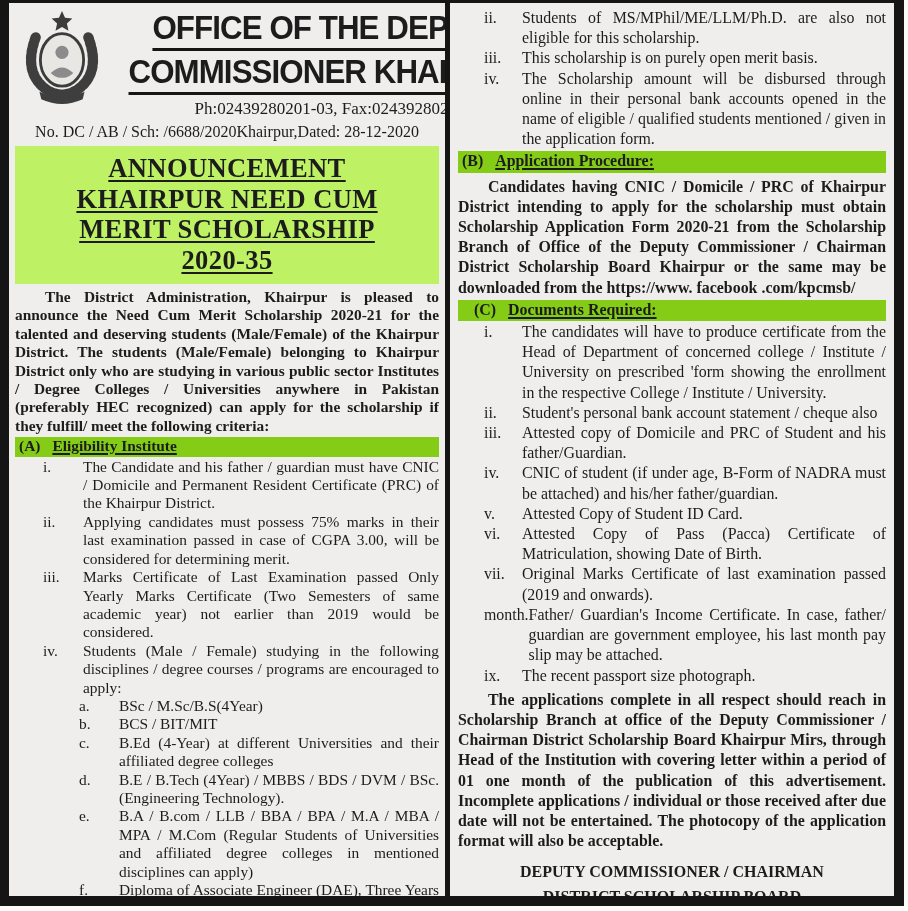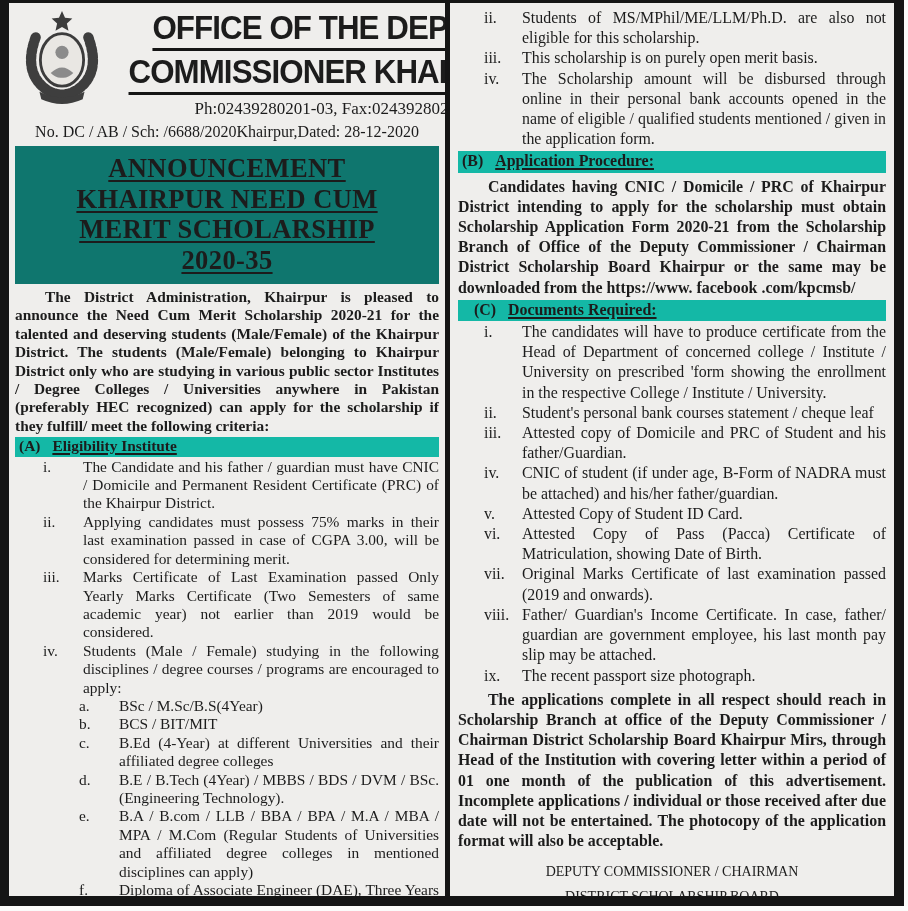--- a/index.html
+++ b/index.html
@@ -50,55 +50,55 @@
     white-space: nowrap;
   }
   .phone-line { font-size: 17px; line-height: 22px; margin-top: 3px; }
   .ref-line {
     display: flex; justify-content: center;
     font-size: 16px; line-height: 21px; padding: 1px 2px 0 2px;
   }
   
   .title-block {
     margin-top: 4px;
-    background: #0f766e;
+    background: #bef264;
     text-align: center;
     padding: 7px 4px 9px 4px;
   }
   .title-line {
     font-weight: bold;
     font-size: 26.5px;
     line-height: 30.5px;
     letter-spacing: 0.4px;
     text-decoration: underline;
     text-decoration-thickness: 2px;
     text-underline-offset: 3px;
   }
   
   .para { text-align: justify; text-indent: 30px; margin-top: 4px; font-weight: bold; }
   .band {
-    background: #14b8a6;
+    background: #84cc16;
     font-weight: bold;
     padding: 0 4px 1px 4px;
     margin: 2px 0 1px 0;
   }
   .band .u {
     text-decoration: underline;
     text-decoration-thickness: 1.5px;
     text-underline-offset: 2px;
   }
   .band .band-label { margin-right: 12px; }
   .item { display: flex; }
   .item .num { flex: 0 0 40px; margin-left: 28px; }
   .item .txt { flex: 1; text-align: justify; }
   .sub .num { flex: 0 0 40px; margin-left: 64px; }
   .col-right .item .num { flex: 0 0 38px; margin-left: 26px; }
   
   .sig-area { position: relative; margin-top: 8px; }
-  .sig-line { text-align: center; font-weight: normal; font-size: 14px; line-height: 25px; }
+  .sig-line { text-align: center; font-weight: bold; font-size: 16px; line-height: 25px; }
   .mt2 { margin-top: 2px; padding-left: 16px; }
 </style>
 </head>
 <body>
 
 <div class="ad">
 
   <div class="col col-left">
 
     <div class="masthead">
@@ -218,21 +218,21 @@
     </div>
 
     <div>
 
     <div class="item">
         <span class="num">i.</span>
         <span class="txt">The candidates will have to produce certificate from the Head of Department of concerned college / Institute / University on prescribed 'form showing the enrollment in the respective College / Institute / University.</span>
       </div>
         <div class="item">
         <span class="num">ii.</span>
-        <span class="txt">Student's personal bank courses statement / cheque leaf</span>
+        <span class="txt">Student's personal bank account statement / cheque also</span>
       </div>
         <div class="item">
         <span class="num">iii.</span>
         <span class="txt">Attested copy of Domicile and PRC of Student and his father/Guardian.</span>
       </div>
         <div class="item">
         <span class="num">iv.</span>
         <span class="txt">CNIC of student (if under age, B-Form of NADRA must be attached) and his/her father/guardian.</span>
       </div>
         <div class="item">
@@ -241,21 +241,21 @@
       </div>
         <div class="item">
         <span class="num">vi.</span>
         <span class="txt">Attested Copy of Pass (Pacca) Certificate of Matriculation, showing Date of Birth.</span>
       </div>
         <div class="item">
         <span class="num">vii.</span>
         <span class="txt">Original Marks Certificate of last examination passed (2019 and onwards).</span>
       </div>
         <div class="item">
-        <span class="num">viii.</span>
+        <span class="num">month.</span>
         <span class="txt">Father/ Guardian's Income Certificate. In case, father/ guardian are government employee, his last month pay slip may be attached.</span>
       </div>
         <div class="item">
         <span class="num">ix.</span>
         <span class="txt">The recent passport size photograph.</span>
       </div>
       </div>
 
     <p class="para">The applications complete in all respect should reach in Scholarship Branch at office of the Deputy Commissioner / Chairman District Scholarship Board Khairpur Mirs, through Head of the Institution with covering letter within a period of 01 one month of the publication of this advertisement. Incomplete applications / individual or those received after due date will not be entertained. The photocopy of the application format will also be acceptable.</p>
 

